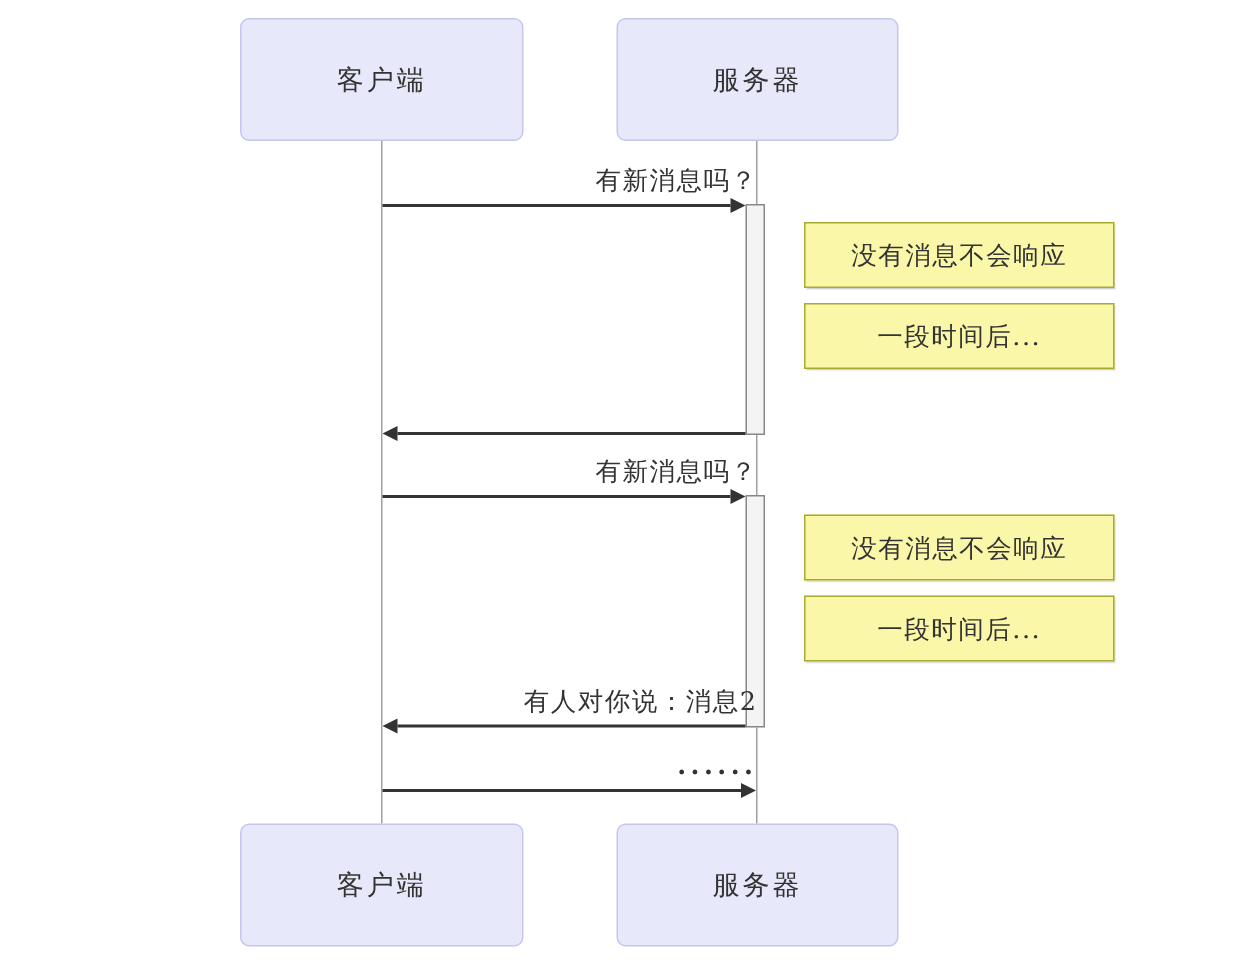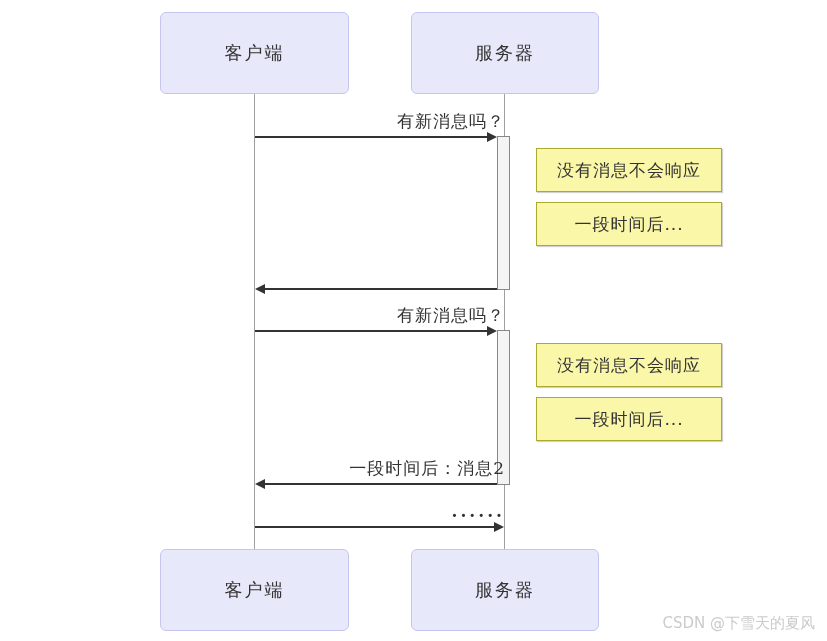--- a/index.html
+++ b/index.html
@@ -97,21 +97,21 @@
     width: 0; height: 0;
     border-top: 5px solid transparent;
     border-bottom: 5px solid transparent;
     border-right: 10px solid var(--line, #333333);
   }
 
   
   .note {
     position: absolute;
     left: 536px;
-    width: 186px;
+    width: 207px;
     height: 44px;
     background: var(--note-fill, #FBF7A8);
     border: 1.5px solid var(--note-border, #AAAA33);
     box-sizing: border-box;
     display: flex;
     align-items: center;
     justify-content: center;
     font-size: 17px;
     letter-spacing: 1px;
     box-shadow: 1px 1px 1px rgba(0,0,0,0.18);
@@ -170,32 +170,31 @@
     <span class="head-right"></span>
   </div>
 
   <div class="note note-3">
     <span>没有消息不会响应</span>
   </div>
   <div class="note note-4">
     <span>一段时间后...</span>
   </div>
 
-  <div class="msg-label label-reply-2">一段时间后：消息2</div>
+  <div class="msg-label label-reply-2">有人对你说：消息2</div>
   <div class="arrow arrow-reply-2">
     <span class="head-left"></span>
   </div>
 
   <div class="msg-label label-ellipsis">......</div>
   <div class="arrow arrow-ellipsis">
     <span class="head-right"></span>
   </div>
 
   <div class="actor actor-bottom-client">
     <span>客户端</span>
   </div>
   <div class="actor actor-bottom-server">
     <span>服务器</span>
   </div>
 
-  <div class="watermark">CSDN @下雪天的夏风</div>
 
 </div>
 
 </body></html>

